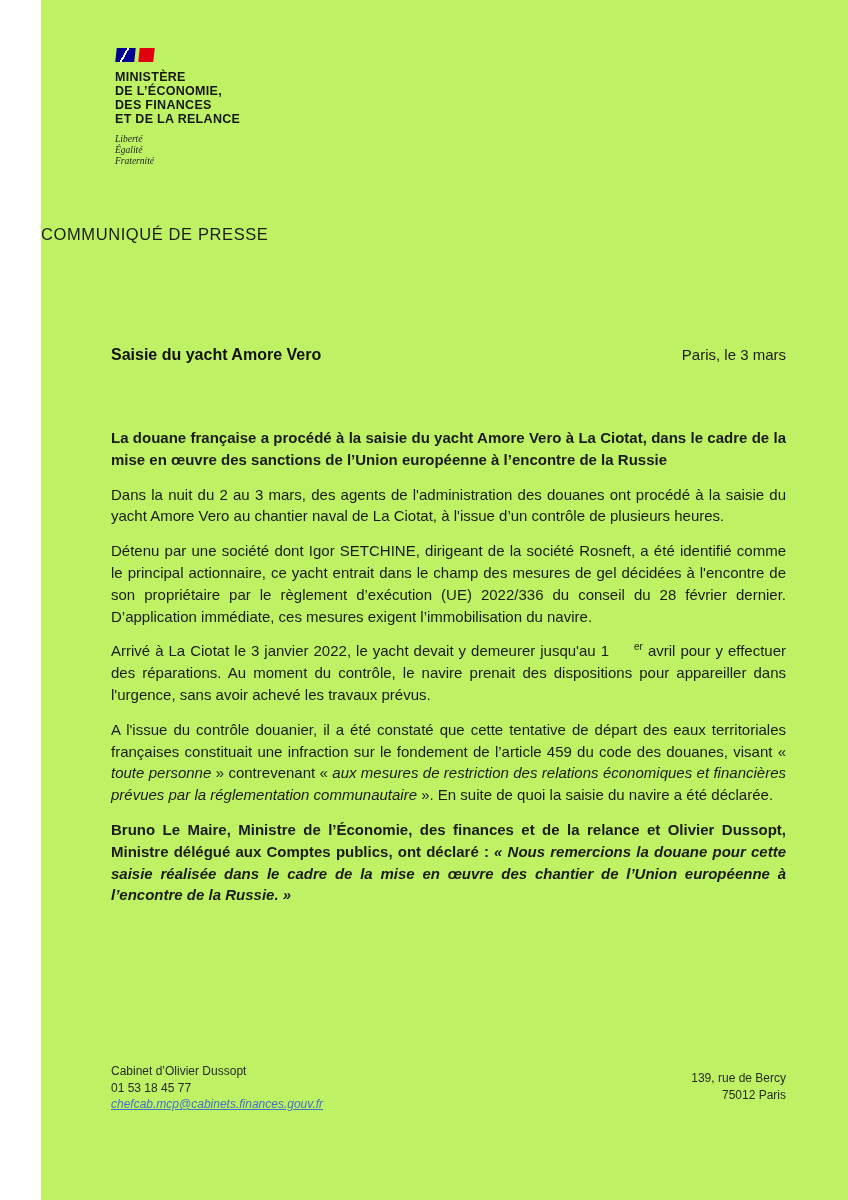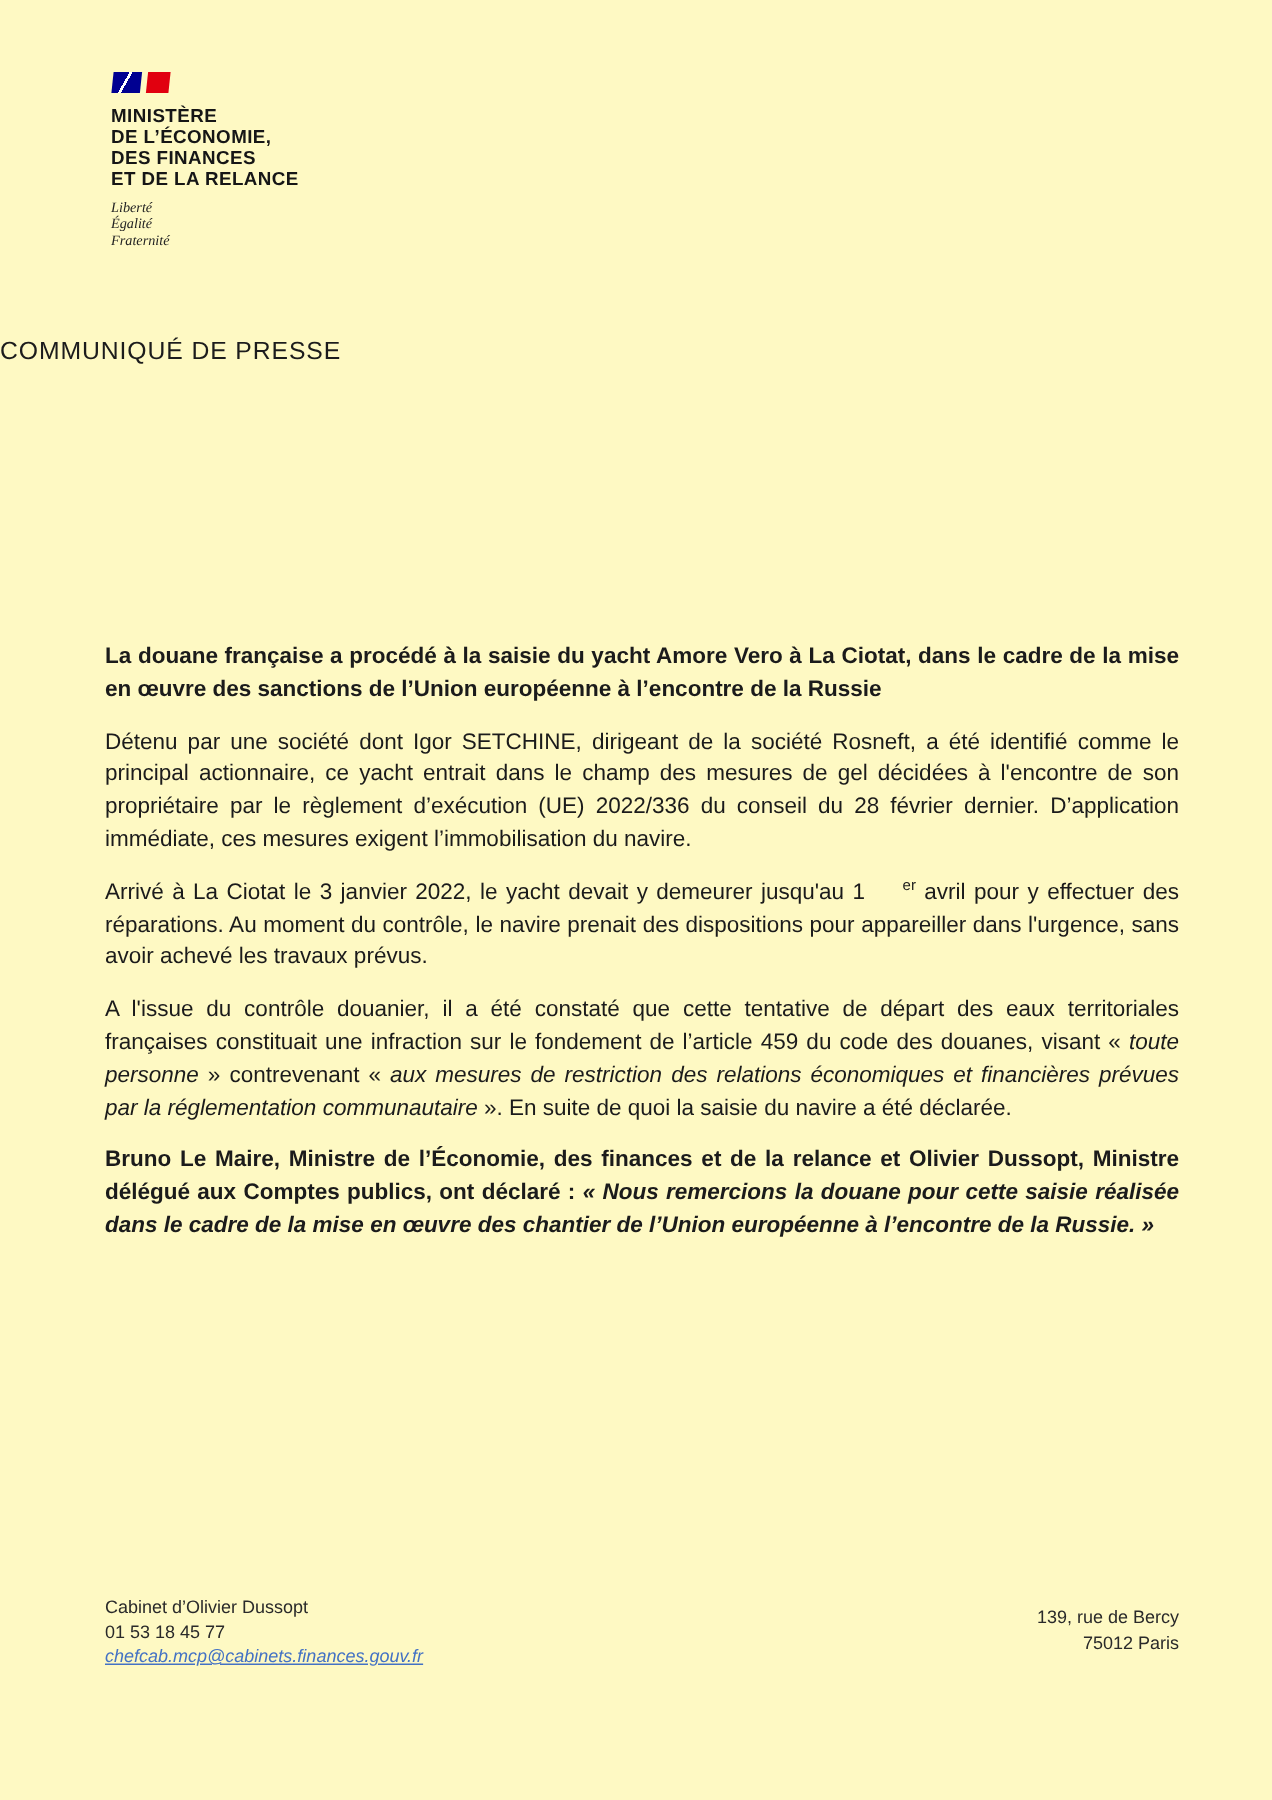--- a/index.html
+++ b/index.html
@@ -4,21 +4,21 @@
 <style>
   html, body { margin: 0; padding: 0; }
   body {
     width: 848px; height: 1200px;
     background: #ffffff;
     font-family: "Liberation Sans", sans-serif;
     color: #1b1b1b;
     position: relative;
     -webkit-font-smoothing: antialiased;
   }
-  .page { position: absolute; inset: 0; background: #fef9c3; overflow: hidden; }
+  .page { position: absolute; inset: 0; background: #bef264; overflow: hidden; margin-left: 41px; }
 
   
   .logo { position: absolute; left: 74px; top: 48px; }
   .flag { display: flex; gap: 4px; height: 14px; margin: 0 0 8px 1px; }
   .flag .b {
     width: 19px; height: 14px;
     background: linear-gradient(115deg, #000091 42%, #ffffff 42%, #ffffff 50%, #000091 50%);
     transform: skewX(-6deg);
   }
   .flag .r {
@@ -77,23 +77,28 @@
     </div>
     <div class="motto">
       <div>Liberté</div>
       <div>Égalité</div>
       <div>Fraternité</div>
     </div>
   </div>
 
   <div class="doc-type">COMMUNIQUÉ DE PRESSE</div>
 
+  <div class="headline">
+    <span class="title">Saisie du yacht Amore Vero</span>
+    <span class="dateline">Paris, le 3 mars</span>
+  </div>
 
   <div class="body-text">
       <p class="para bold"><span>La douane française a procédé à la saisie du yacht Amore Vero à La Ciotat, dans le cadre de la mise en œuvre des sanctions de l’Union européenne à l’encontre de la Russie</span></p>
+      <p class="para"><span>Dans la nuit du 2 au 3 mars, des agents de l'administration des douanes ont procédé à la saisie du yacht Amore Vero au chantier naval de La Ciotat, à l'issue d’un contrôle de plusieurs heures.</span></p>
       <p class="para"><span>Détenu par une société dont Igor SETCHINE, dirigeant de la société Rosneft, a été identifié comme le principal actionnaire, ce yacht entrait dans le champ des mesures de gel décidées à l'encontre de son propriétaire par le règlement d’exécution (UE) 2022/336 du conseil du 28 février dernier. D’application immédiate, ces mesures exigent l’immobilisation du navire.</span></p>
       <p class="para"><span>Arrivé à La Ciotat le 3 janvier 2022, le yacht devait y demeurer jusqu'au 1</span><sup class="seg-sup">er</sup><span> avril pour y effectuer des réparations. Au moment du contrôle, le navire prenait des dispositions pour appareiller dans l'urgence, sans avoir achevé les travaux prévus.</span></p>
       <p class="para"><span>A l'issue du contrôle douanier, il a été constaté que cette tentative de départ des eaux territoriales françaises constituait une infraction sur le fondement de l’article 459 du code des douanes, visant « </span><span class="seg-italic">toute personne</span><span> » contrevenant « </span><span class="seg-italic">aux mesures de restriction des relations économiques et financières prévues par la réglementation communautaire</span><span> ». En suite de quoi la saisie du navire a été déclarée.</span></p>
       <p class="para bold"><span>Bruno Le Maire, Ministre de l’Économie, des finances et de la relance et Olivier Dussopt, Ministre délégué aux Comptes publics, ont déclaré : </span><span class="seg-bold-italic">« Nous remercions la douane pour cette saisie réalisée dans le cadre de la mise en œuvre des chantier de l’Union européenne à l’encontre de la Russie. »</span></p>
     </div>
 
   <div class="footer-left">
     <div>Cabinet d’Olivier Dussopt</div>
     <div>01 53 18 45 77</div>
     <div><a href="#">chefcab.mcp@cabinets.finances.gouv.fr</a></div>

